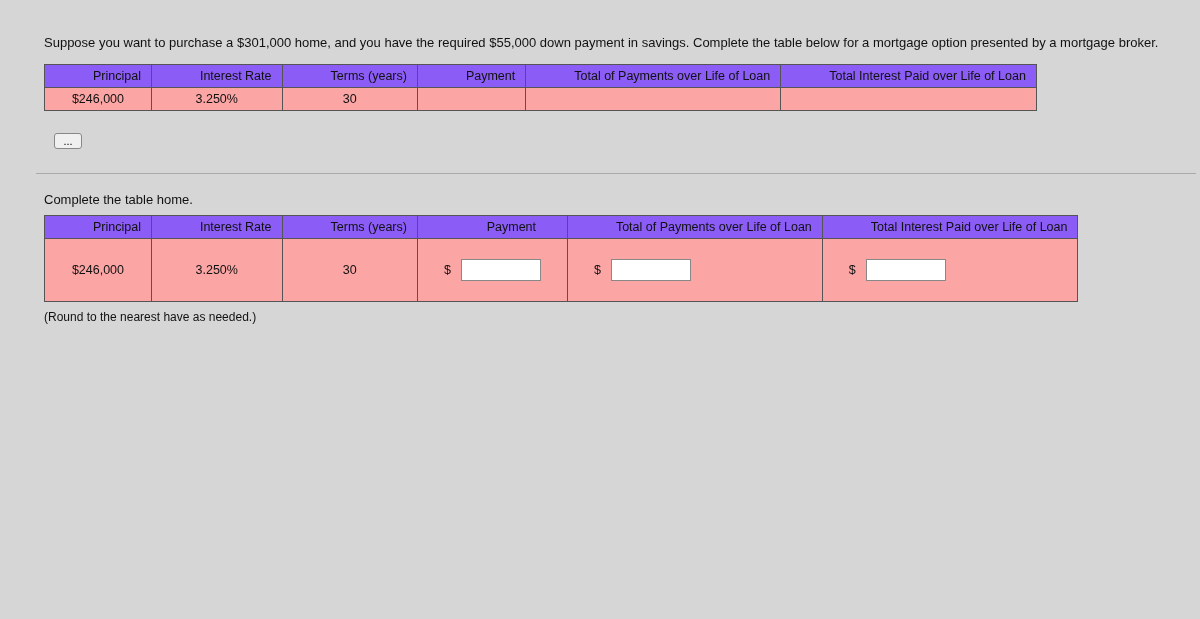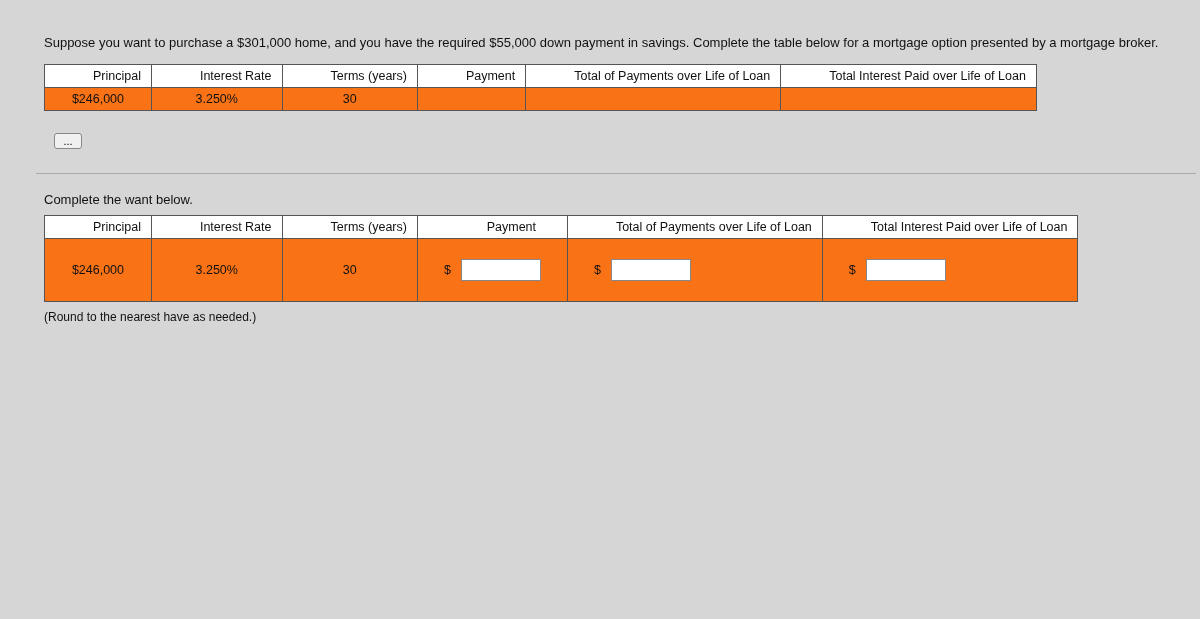--- a/index.html
+++ b/index.html
@@ -28,26 +28,26 @@
     table {
       border-collapse: collapse;
       font-size: 12.5px;
     }
 
     table td, table th {
       border: 1px solid #555;
       padding: 4px 10px;
       text-align: center;
       vertical-align: middle;
-      background-color: #f97316;
+      background-color: #fca5a5;
     }
 
     table th {
       font-weight: normal;
-      background-color: #ffffff;
+      background-color: #8b5cf6;
       padding-left: 48px;
     }
 
     .section-label {
       font-size: 13px;
       margin-top: 18px;
       margin-bottom: 8px;
     }
 
     .input-cell {
@@ -128,21 +128,21 @@
 </table>
 
 
 <div style="display:inline-block; margin-top:6px;">
   <button class="hint-button">...</button>
 </div>
 
 <hr class="divider">
 
 
-<p class="section-label">Complete the want below.</p>
+<p class="section-label">Complete the table home.</p>
 
 
 <table>
   <thead>
     <tr>
       <th>Principal</th>
       <th>Interest Rate</th>
       <th>Terms (years)</th>
       <th>Payment</th>
       <th>Total of Payments over Life of Loan</th>

